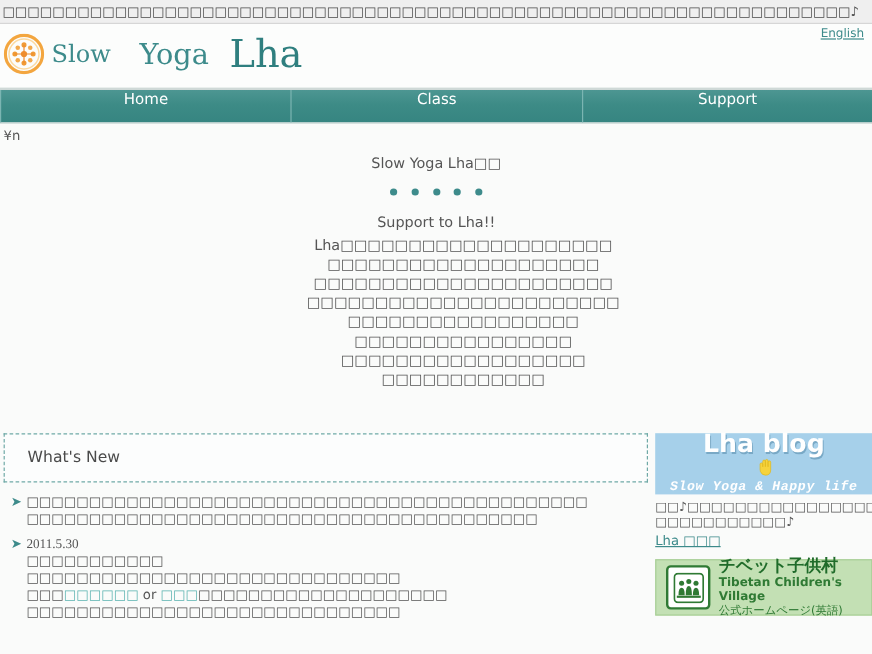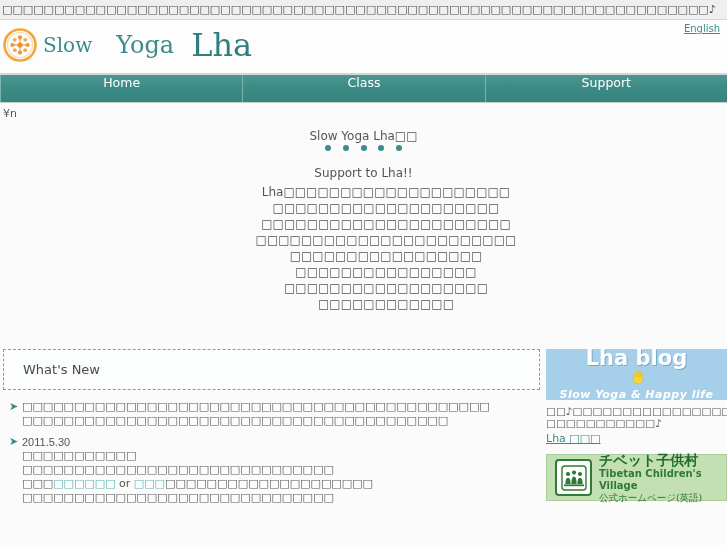--- a/index.html
+++ b/index.html
@@ -51,21 +51,21 @@
     box-sizing:border-box;
   }
   #nav .nav-item:first-child{border-left:1px solid #7bb5b2;}
   #nav .nav-item:last-child{border-right:none;}
 
   
   #yen-artifact{padding:4px 3px 0 3px;font-size:11px;color:#555;}
 
   
   #hero{text-align:center;padding-top:9px;}
-  #hero-title{font-size:12px;color:#555;margin-bottom:2px;}
+  #hero-title{font-size:12px;color:#555;margin-bottom:14px;}
   #hero-dots{margin-bottom:15px;line-height:0;}
   #hero-dots span{
     display:inline-block;width:6px;height:6px;border-radius:50%;
     background:#3d8b8b;margin:0 4px;
   }
   #hero-welcome{font-size:12px;color:#555;margin-bottom:4px;}
   #hero-body p{margin:0;line-height:16px;font-size:12px;color:#555;padding-left:45px;}
 
   
   #lower{display:flex;margin-top:37px;padding:0 3px;box-sizing:border-box;}
@@ -80,38 +80,38 @@
   }
   #whatsnew-title{font-size:13px;color:#4a4a4a;}
   #news-list{margin-top:10px;}
   .news-item{display:flex;margin-bottom:7px;}
   .news-arrow{
     flex:0 0 19px;color:#3d8b8b;font-size:11px;line-height:14px;
     padding-left:6px;box-sizing:border-box;font-weight:bold;
   }
   .news-body{flex:1;}
   .news-body p{margin:0;line-height:14px;font-size:11px;color:#555;white-space:nowrap;}
-  .news-date{font-family:Liberation Sans, sans-serif;font-size:11px;color:#444;}
+  .news-date{font-family:Liberation Serif, serif;font-size:11px;color:#444;}
   .lnk{color:#5bb3b0;}
 
   
   #blog-banner{
     height:51px;background:#a6d0ea;
     display:flex;flex-direction:column;align-items:center;justify-content:center;
     cursor:pointer;
   }
   #blog-banner-top{display:flex;align-items:center;flex-direction:column;}
   #blog-banner-title{
     color:#ffffff;font-size:21px;font-weight:bold;line-height:21px;
     text-shadow:1px 1px 0 #79a9c6;
   }
   #hand-icon{margin-left:4px;width:17px;height:17px;}
   #blog-banner-sub{
     color:#ffffff;font-size:11px;font-style:italic;font-weight:bold;
-    line-height:13px;margin-top:2px;letter-spacing:.5px;
+    line-height:13px;margin-top:2px;letter-spacing:.5px;font-family:Liberation Mono, monospace;
   }
   #blog-desc{margin-top:5px;}
   #blog-desc p{margin:0;font-size:10.5px;line-height:12px;color:#555;white-space:nowrap;}
   #blog-link{
     display:inline-block;margin-top:3px;font-size:11px;
     color:#3d8b8b;text-decoration:underline;cursor:pointer;
   }
   #tcv-banner{
     margin-top:9px;height:47px;background:#c3e0b4;border:1px solid #a9cf97;
     display:flex;align-items:center;cursor:pointer;box-sizing:border-box;

